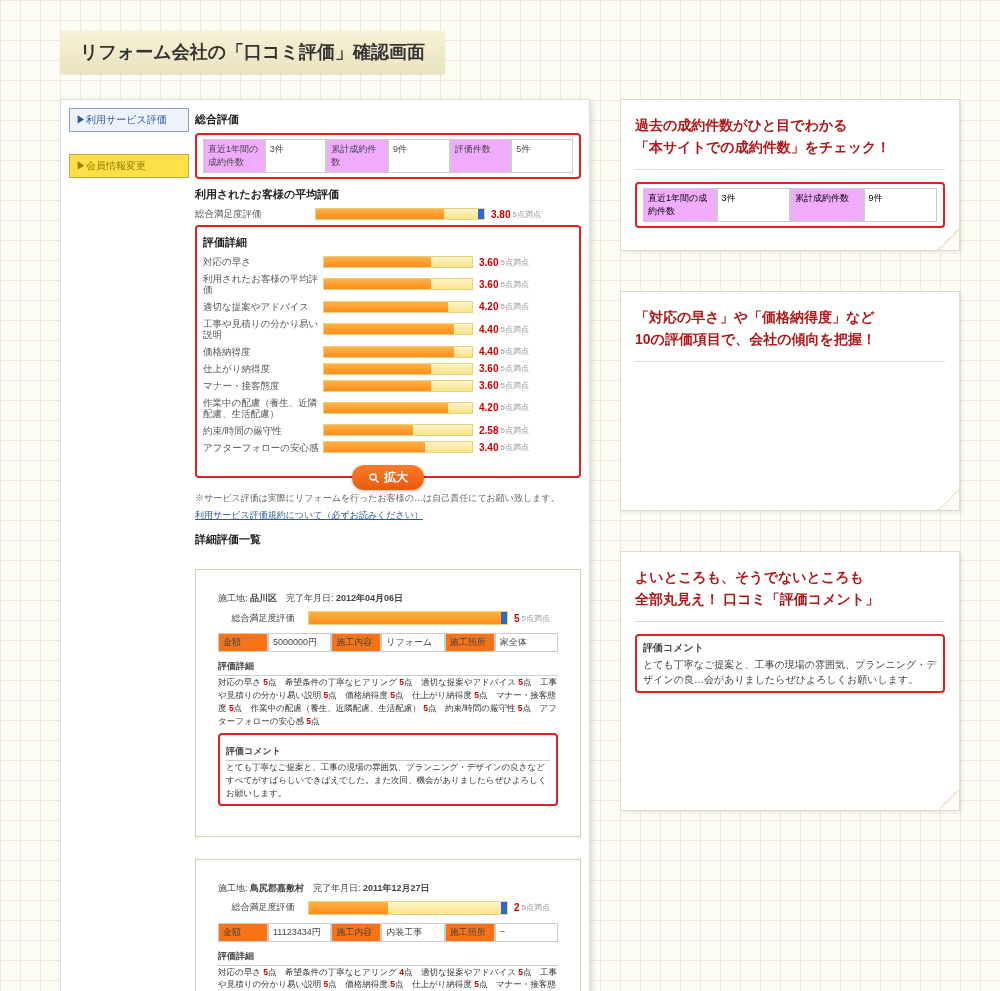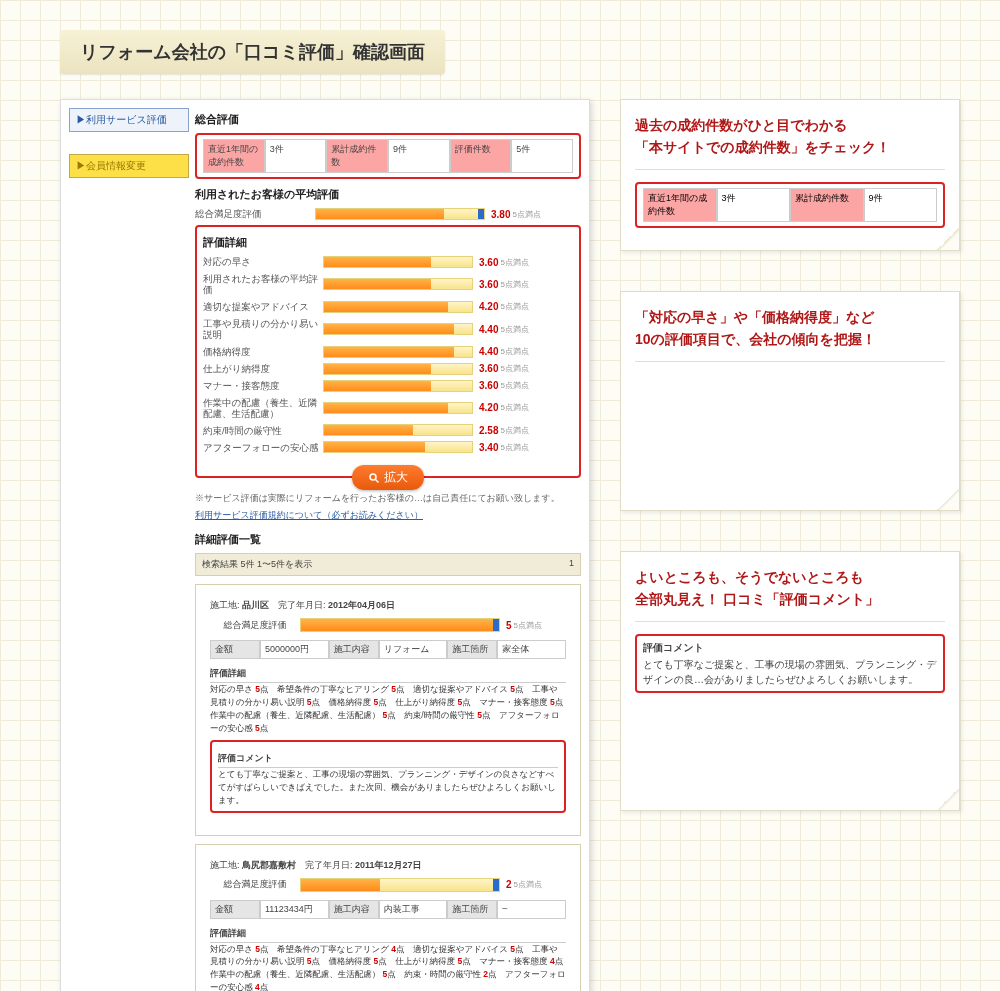--- a/index.html
+++ b/index.html
@@ -55,21 +55,21 @@
 .main-col { flex: 1; font-size: 10px; color: #444; }
 .sec-title { font-weight: bold; font-size: 11px; margin: 4px 0 6px; color: #222; }
 
 
 .red-box { border: 2px solid #d22; border-radius: 4px; padding: 4px 6px; margin-bottom: 8px; position: relative; }
 
 
 .stats { display: flex; font-size: 9px; }
 .stats .cell {
   border: 1px solid #ccc; padding: 3px 4px;
-  background: #fca5a5;
+  background: #f0abfc;
 }
 .stats .cell.val { background: #fff; }
 .stats .cell { flex: 1; }
 
 
 .bar-row { display: flex; align-items: center; margin: 5px 0; font-size: 9.5px; }
 .bar-label { width: 120px; color: #555; padding-right: 4px; line-height: 1.2; }
 .bar-track {
   width: 150px; height: 12px;
   background: linear-gradient(#fff4c8, #f8e48a);
@@ -91,39 +91,39 @@
 
 .zoom-badge {
   position: absolute;
   left: 50%; bottom: -14px;
   transform: translateX(-50%);
   background: linear-gradient(#ff7b2e, #e85a0c);
   color: #fff;
   padding: 4px 16px;
   border-radius: 12px;
   font-size: 12px;
-  font-weight: normal;
+  font-weight: bold;
   display: flex; align-items: center; gap: 4px;
   box-shadow: 0 1px 3px rgba(0,0,0,0.3);
 }
 .zoom-badge svg { width: 12px; height: 12px; }
 
 .note-text { font-size: 9px; color: #666; margin: 14px 0 4px; }
 .note-link { color: #2a5aa0; text-decoration: underline; font-size: 9px; }
 
 
 .rev-header { background: #f0ecd8; border: 1px solid #d7d0b0; padding: 4px 6px; font-size: 9px; display: flex; justify-content: space-between; }
-.rev-card { border: 1px solid #d7d0b0; margin-top: 8px; padding: 14px; font-size: 9px; }
+.rev-card { border: 1px solid #d7d0b0; margin-top: 22px; padding: 22px; font-size: 9px; }
 .rev-meta { font-size: 9px; margin-bottom: 6px; }
 .rev-meta b { font-weight: bold; }
 .rev-overall { display: flex; align-items: center; margin: 6px 0 8px; }
 .rev-overall .lbl { width: 90px; text-align: center; }
 .rev-overall .bar-track { width: 200px; height: 14px; }
 .rev-tbl { display: flex; font-size: 9px; margin-bottom: 6px; }
-.rev-tbl .c { border: 1px solid #ccc; padding: 2px 4px; background: #e5e5e5; }
+.rev-tbl .c { border: 1px solid #ccc; padding: 2px 4px; background: #f97316; }
 .rev-tbl .c.v { background: #fff; flex: 1; }
 .rev-tbl .c.h { width: 50px; }
 .rev-detail-hdr { font-weight: bold; border-bottom: 1px solid #ccc; padding: 2px 0; margin-top: 4px; font-size: 9px; }
 .rev-items { font-size: 8.5px; line-height: 1.5; color: #333; }
 .rev-items .sc { color: #cc0000; font-weight: bold; }
 .rev-comment-box { margin-top: 6px; }
 
 
 .callouts { flex: 1; display: flex; flex-direction: column; gap: 40px; }
 .callout {
@@ -278,24 +278,20 @@
                   <line x1="15" y1="15" x2="21" y2="21"></line>
                 </svg>
               <span>拡大</span>
             </div>
           </div>
 
           <div class="note-text">※サービス評価は実際にリフォームを行ったお客様の…は自己責任にてお願い致します。</div>
           <a class="note-link">利用サービス評価規約について（必ずお読みください）</a>
 
           <div class="sec-title" style="margin-top:10px">詳細評価一覧</div>
-          <div class="rev-header">
-            <span>検索結果 5件 1〜5件を表示</span>
-            <span>1</span>
-          </div>
 
           <div id="reviews-container">
               <div class="rev-card">
                 <div class="rev-meta">施工地: <b>品川区</b>　完了年月日: <b>2012年04月06日</b></div>
                 <div class="rev-overall">
                   <div class="lbl">総合満足度評価</div>
                   <div class="bar-track">
                     <div class="bar-fill" style="width:100%"></div>
                     <div class="bar-end" style="position:absolute;right:0;top:0;bottom:0;width:6px;background:#2a6bcc"></div>
                   </div>

